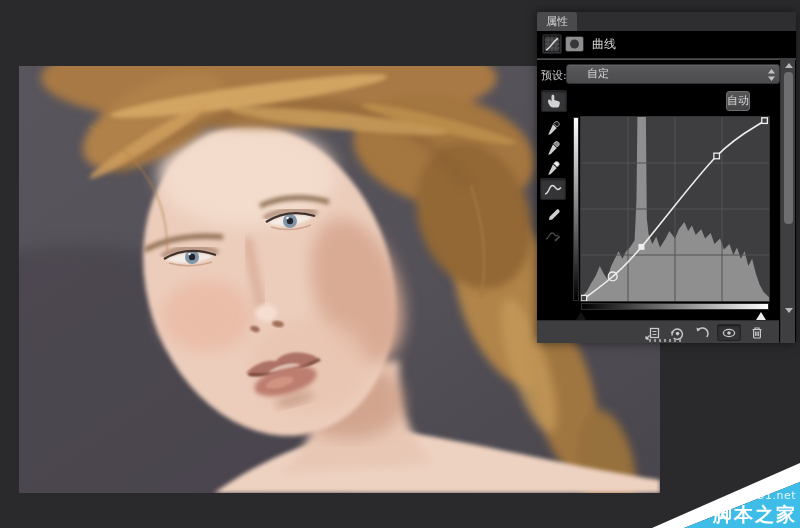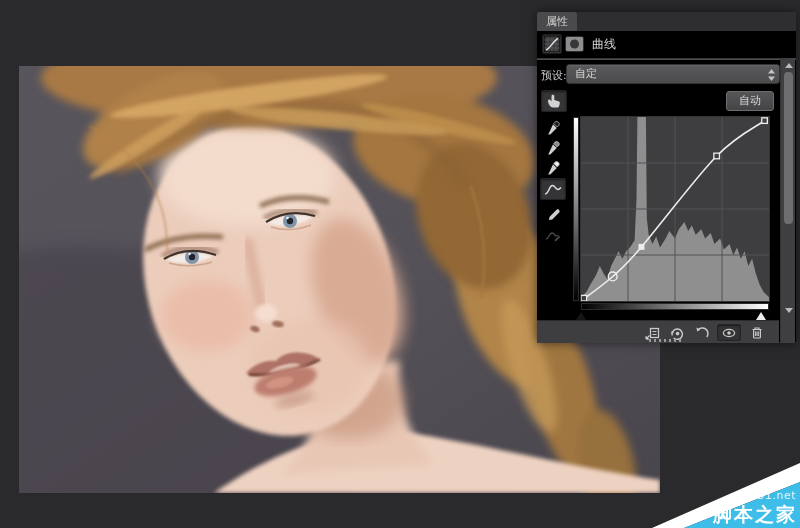--- a/index.html
+++ b/index.html
@@ -21,23 +21,23 @@
   .hdr-btn{position:absolute;left:5px;top:3px;width:20px;height:20px;background:#38383a;
            border:1px solid #1e1e20;border-radius:2px;box-shadow:inset 0 1px 2px rgba(0,0,0,.5);
            display:flex;align-items:center;justify-content:center;}
   .mask-ic{position:absolute;left:28px;top:5px;}
   .p-title{position:absolute;left:55px;top:5px;font-size:12px;color:#dadada;}
   .hdr-sep{position:absolute;left:0;top:27px;width:259px;height:1px;background:#38383a;box-shadow:0 1px 0 #4e4e50;}
 
   .lbl{position:absolute;font-size:11px;color:#c9c9c9;}
   .sel{position:absolute;height:20px;background:linear-gradient(#5a5a5c,#4b4b4d);
        border:1px solid #323234;border-radius:3px;font-size:11px;line-height:18px;color:#d8d8d8;
-       padding:0 16px 0 8px;box-shadow:inset 0 1px 0 rgba(255,255,255,.07);}
+       padding:0 16px 0 20px;box-shadow:inset 0 1px 0 rgba(255,255,255,.07);}
   .sel .stepper{position:absolute;right:4px;top:4px;}
-  .btn-auto{position:absolute;left:189px;top:60px;width:48px;height:20px;border:1px solid #6d6d6f;
+  .btn-auto{position:absolute;left:189px;top:60px;width:24px;height:20px;border:1px solid #6d6d6f;
             border-radius:3px;background:linear-gradient(#565658,#454547);font-size:11px;
             line-height:18px;text-align:center;color:#d8d8d8;}
 
   .tool{position:absolute;width:22px;height:18px;display:flex;align-items:center;justify-content:center;}
   .tool.sel-box{width:26px;height:22px;background:#353537;border:1px solid #222224;border-radius:2px;
                 box-shadow:inset 0 1px 2px rgba(0,0,0,.5);}
   .tool.disabled{opacity:.35;}
 
   .vgrad{position:absolute;left:36px;top:86px;width:6px;height:184px;
          background:linear-gradient(#fff,#000);border:1px solid #2c2c2e;}

